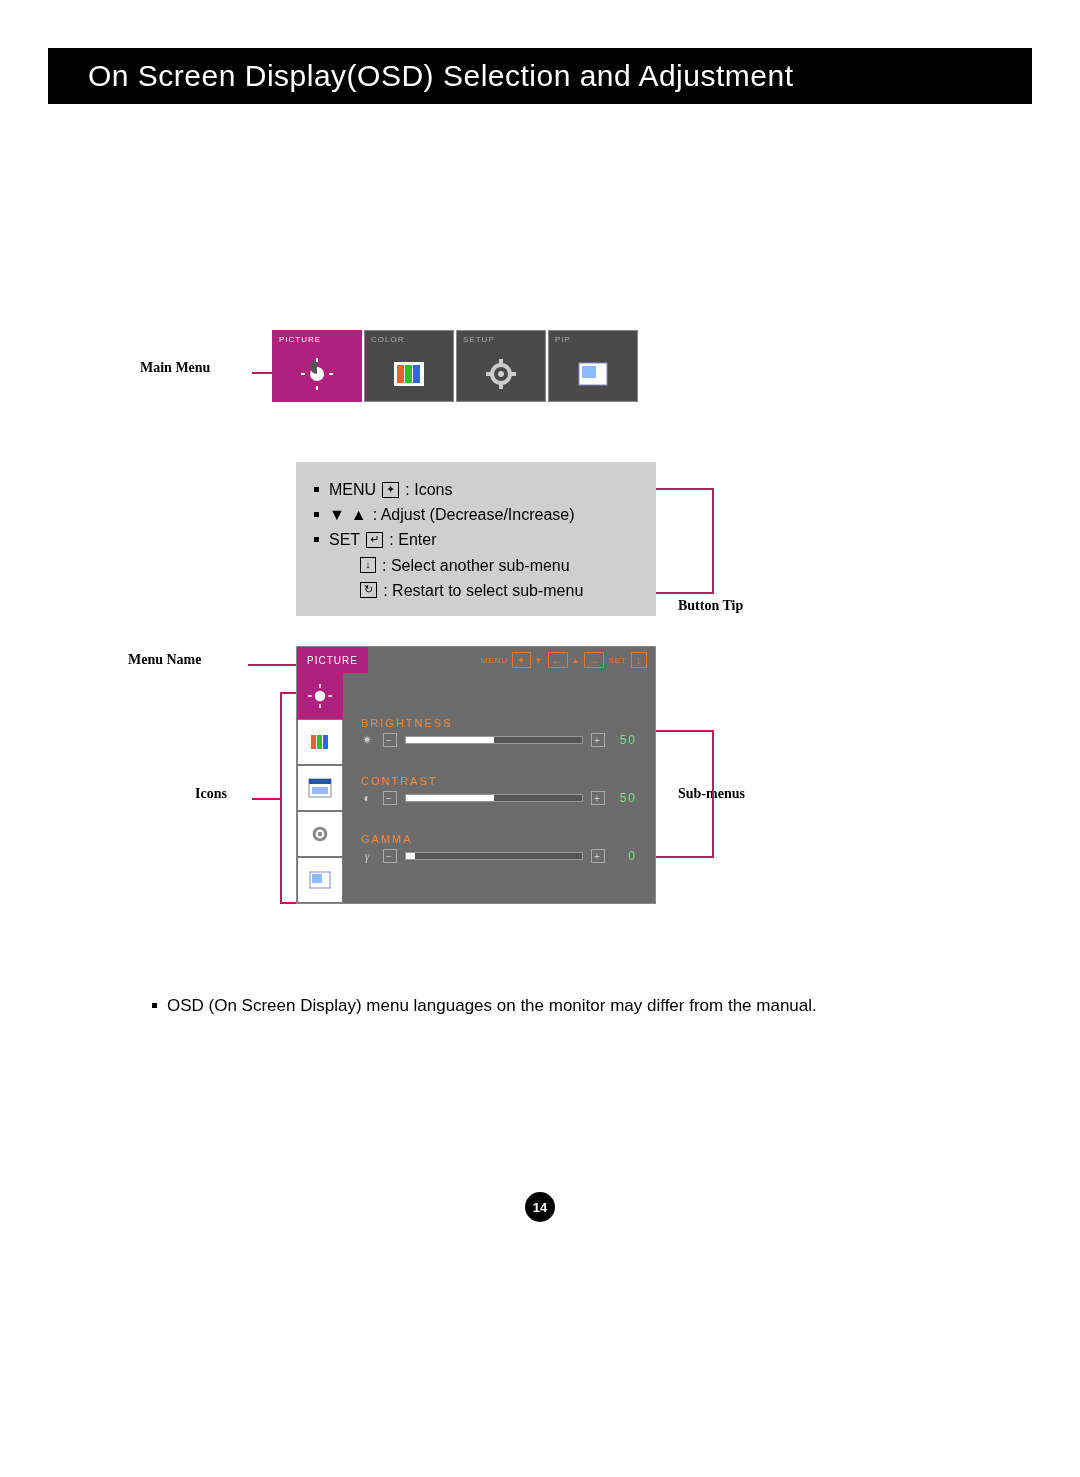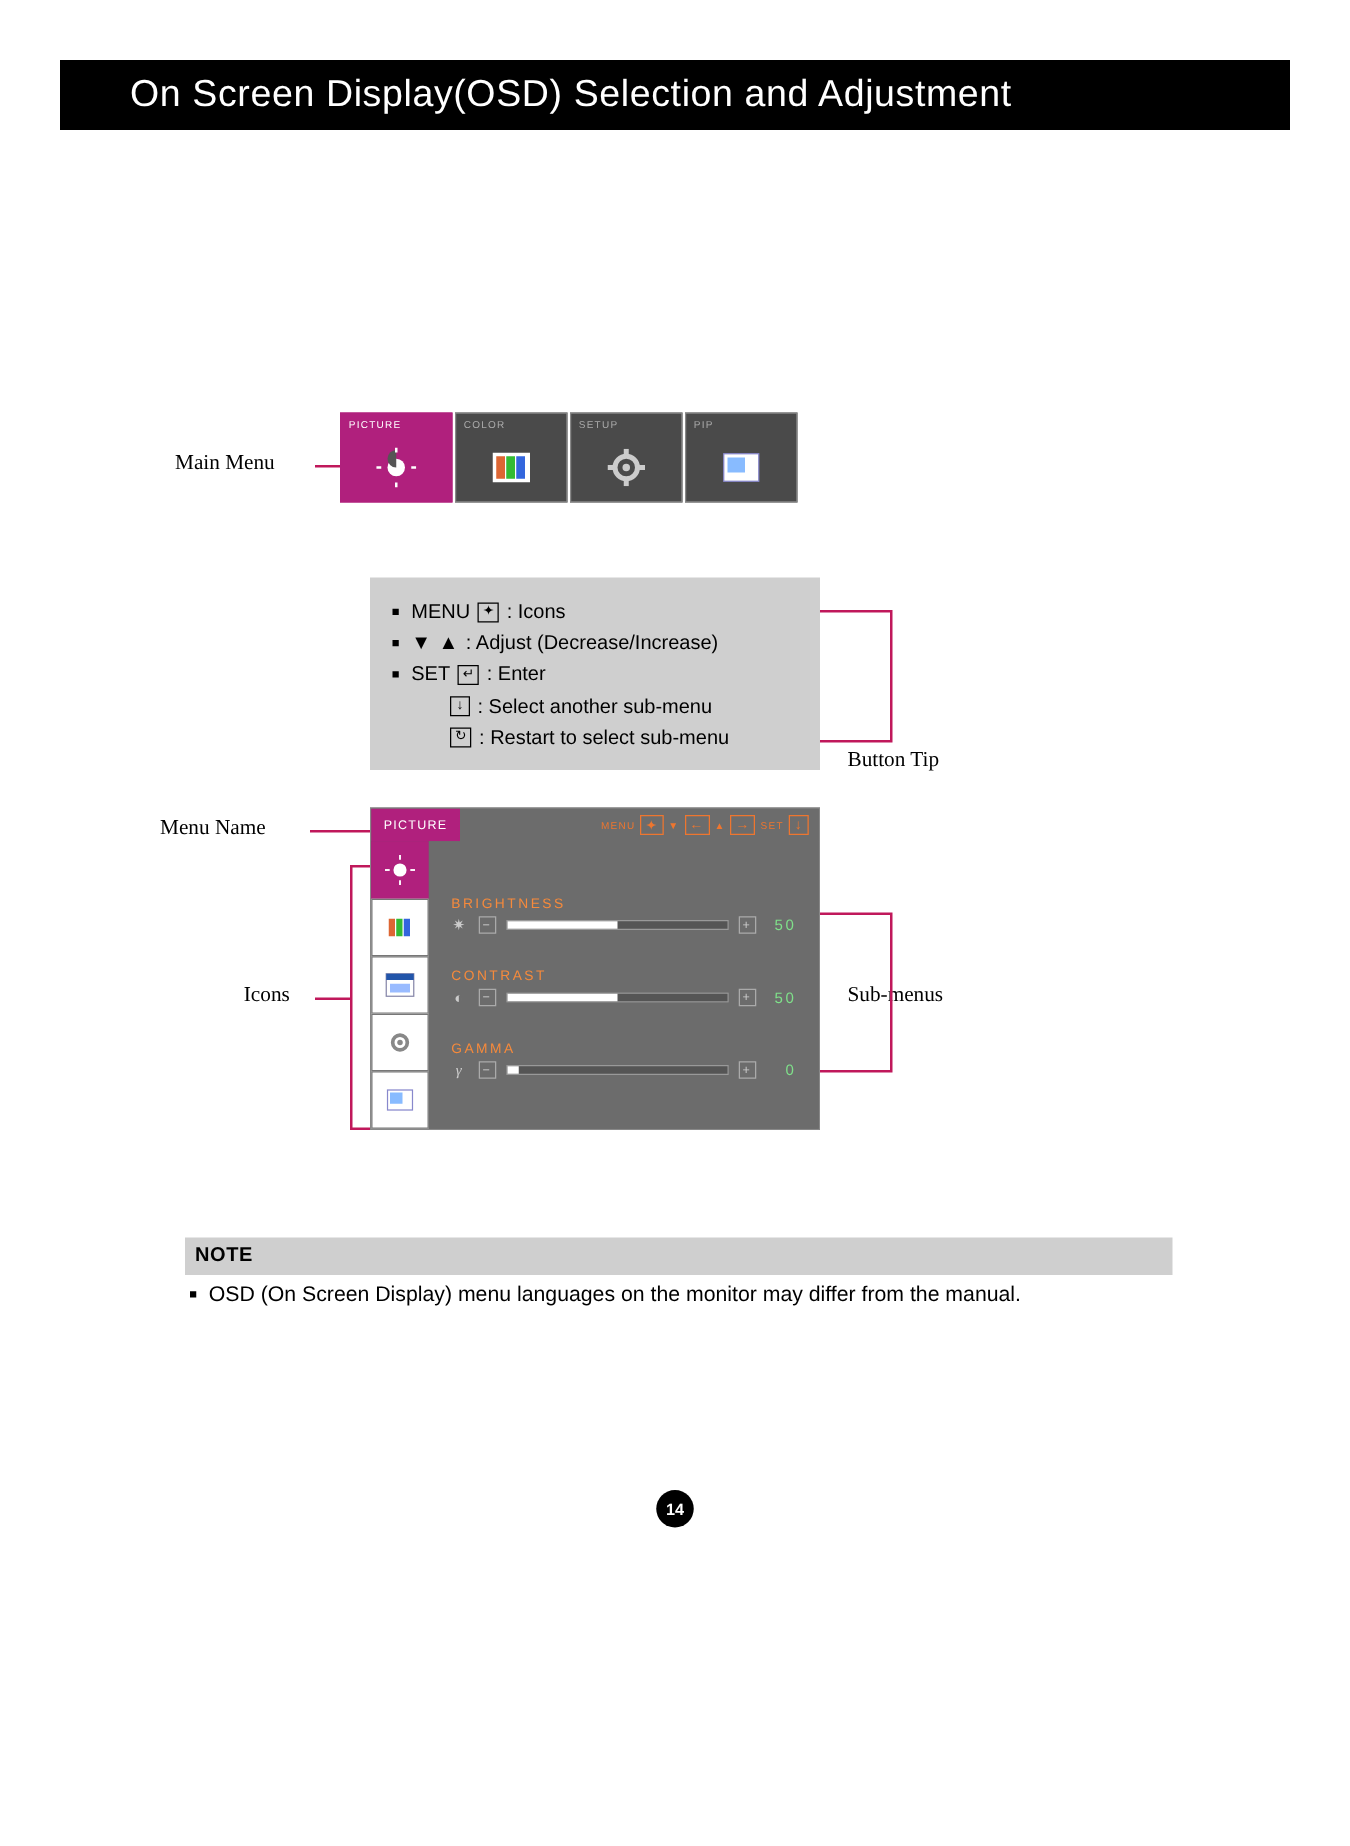--- a/index.html
+++ b/index.html
@@ -10,21 +10,21 @@
     font-family: Arial, Helvetica, sans-serif;
     position: relative;
     color: #000;
   }
   .header-bar {
     margin: 48px 48px 0 48px;
     background: #000;
     height: 56px;
     display: flex;
     align-items: center;
-    padding-left: 56px;
+    padding-left: 40px;
   }
   .header-bar h1 {
     color: #fff;
     font-weight: 400;
     font-size: 30px;
     letter-spacing: 0.5px;
   }
   .intro {
     margin: 40px 120px 0 170px;
     font-family: Georgia, 'Times New Roman', serif;
@@ -35,22 +35,22 @@
   .intro p + p { margin-top: 22px; }
   .diagram {
     position: absolute;
     left: 0; top: 300px;
     width: 1080px;
     height: 700px;
   }
   .label {
     position: absolute;
     font-family: Georgia, 'Times New Roman', serif;
-    font-weight: 400;
-    font-size: 17px;
+    font-weight: 700;
+    font-size: 14px;
   }
   
   .mainmenu {
     position: absolute;
     left: 272px; top: 30px;
     display: flex;
     gap: 2px;
   }
   .mmcell {
     width: 90px; height: 72px;
@@ -375,20 +375,19 @@
             <span class="valnum">0</span>
           </div>
         </div>
       </div>
     </div>
   </div>
 
 </div>
 
 <div class="notebox">
-  <div class="notetitle">NOTE</div>
   <div class="notebody">
     <span class="bullet" style="margin-top:7px;"></span>
     <span>OSD (On Screen Display) menu languages on the monitor may differ from the manual.</span>
   </div>
 </div>
 
 <div class="pagenum">14</div>
 
 </body></html>

